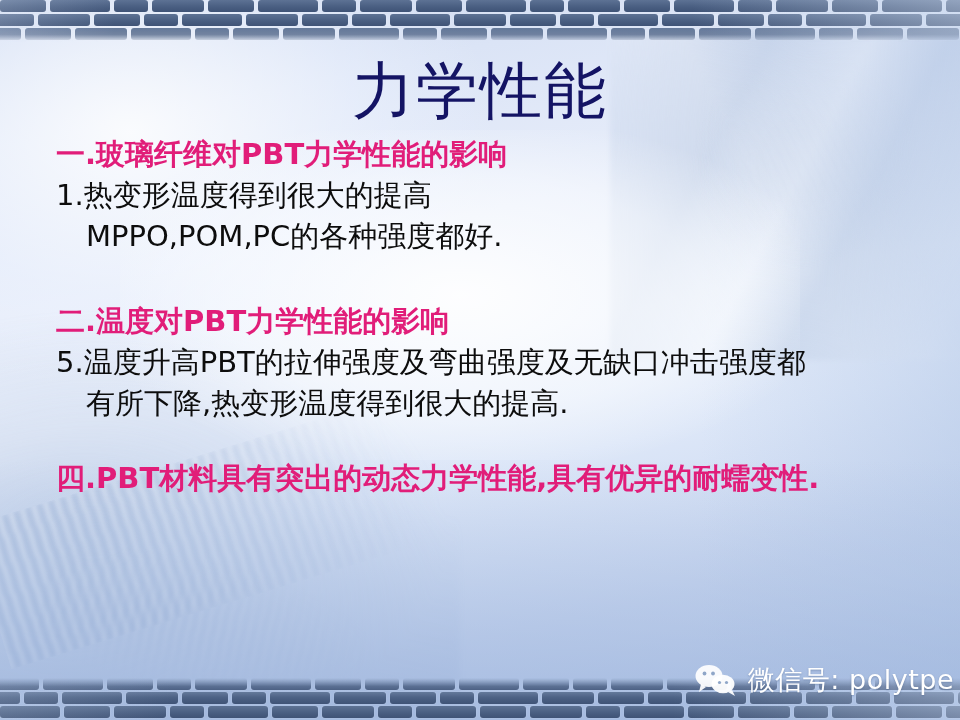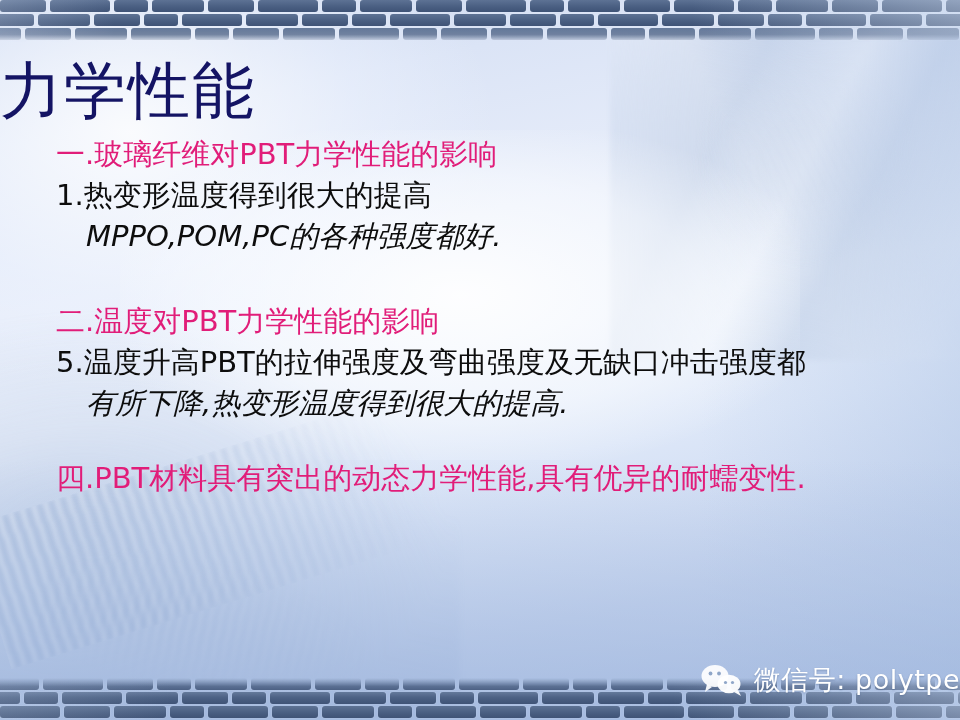--- a/index.html
+++ b/index.html
@@ -205,21 +205,21 @@
   
   .content {
     position: absolute;
     inset: 0;
   }
 
   .slide-title {
     position: absolute;
     left: 0; right: 0;
     top: 58px;
-    text-align: left;
+    text-align: center;
     font-family: "DejaVu Serif", "Liberation Serif", serif;
     font-size: 62px;
     line-height: 1.05;
     color: #141464;
     letter-spacing: 2px;
     white-space: nowrap;
   }
 
   .body-block {
     position: absolute;
@@ -230,35 +230,34 @@
 
   .line {
     font-size: 29px;
     line-height: 41px;
     color: #0d0d0d;
     white-space: nowrap;
     font-family: "DejaVu Sans", "Liberation Sans", sans-serif;
   }
   .line.heading {
     color: #e11d79;
-    font-weight: normal;
+    font-weight: bold;
     font-size: 29px;
     letter-spacing: 0px;
   }
   .line.indent {
     padding-left: 30px;
-    font-style: italic;
   }
   .spacer-md { height: 34px; }
   .spacer-lg { height: 44px; }
 
   
   .wechat {
     position: absolute;
-    right: 0;
+    right: 6px;
     bottom: 22px;
     display: flex;
     align-items: center;
     gap: 10px;
   }
   .wechat-logo {
     width: 44px;
     height: 34px;
     position: relative;
     flex: 0 0 auto;

